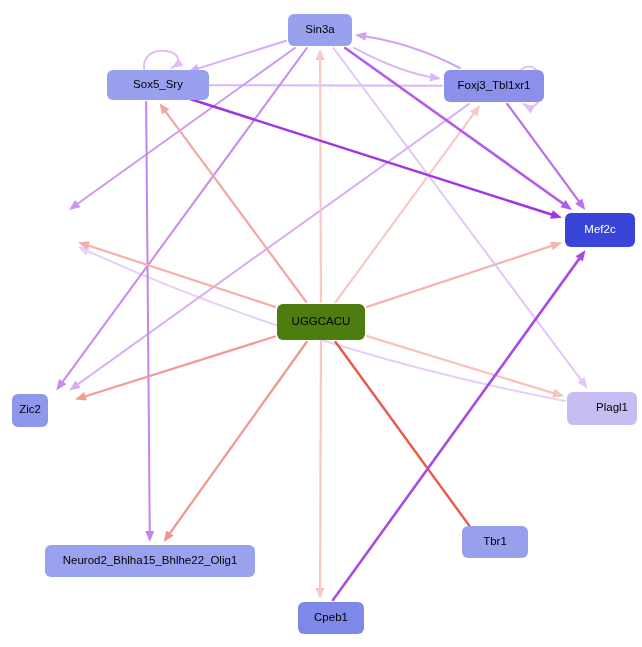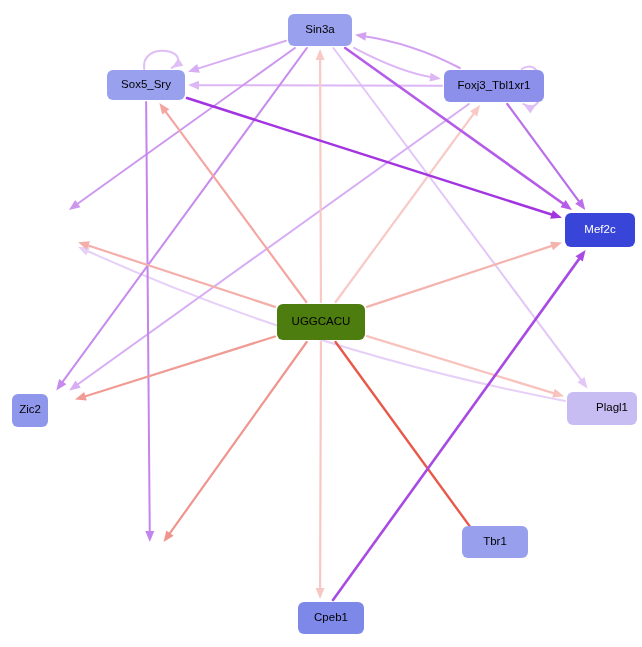--- a/index.html
+++ b/index.html
@@ -83,21 +83,22 @@
       <polygon points="585.2777777777778,210 575.1327700876179,203.80897270506776 582.3808020426604,198.47361584927253" fill="#bb6fe9"></polygon>
       <path d="M 332.9896907216495 600 Q 460 424 582.0558985887527 254.8653976698712" stroke="#a84be3" stroke-width="2.6" fill="none" stroke-linecap="round"></path>
       <polygon points="585.5670103092783,250 582.7790204073848,261.5532295184914 575.480923902578,256.28656193770297" fill="#a84be3"></polygon>
       <path d="M 345.2 48 Q 460 130 567.1175991727596 206.51257083768542" stroke="#b45ce8" stroke-width="2.6" fill="none" stroke-linecap="round"></path>
       <polygon points="572,210 560.43335994499,207.26818048952026 565.6645036884619,199.94457924865964" fill="#b45ce8"></polygon>
       <path d="M 187 98.09471365638767 Q 373 157.5 556.284432783712 216.0379796335644" stroke="#a235e0" stroke-width="2.6" fill="none" stroke-linecap="round"></path>
       <polygon points="562,217.863436123348 550.1523677361341,218.80344130429407 552.8905524708097,210.23009047986196" fill="#a235e0"></polygon>
     </svg>
 
   <div class="node" style="left: 288px; top: 14px; width: 64px; height: 32px; background: rgb(153, 161, 239); color: rgb(0, 0, 0);">Sin3a</div>
-  <div class="node" style="left: 107px; top: 70px; width: 78px; height: 30px; background: rgb(153, 161, 239); color: rgb(0, 0, 0);">Sox5_Sry</div>
+  <div class="node" style="left: 107px; top: 70px; width: 102px; height: 30px; background: rgb(153, 161, 239); color: rgb(0, 0, 0);">Sox5_Sry</div>
   <div class="node" style="left: 444px; top: 70px; width: 100px; height: 32px; background: rgb(140, 144, 234); color: rgb(0, 0, 0);">Foxj3_Tbl1xr1</div>
   <div class="node" style="left: 565px; top: 213px; width: 70px; height: 34px; background: rgb(56, 69, 216); color: rgb(255, 255, 255);">Mef2c</div>
   <div class="node" style="left: 277px; top: 304px; width: 88px; height: 36px; background: #4d7c0f; color: rgb(0, 0, 0);">UGGCACU</div>
   <div class="node" style="left: 12px; top: 393.5px; width: 36px; height: 33px; background: rgb(143, 151, 237); color: rgb(0, 0, 0);">Zic2</div>
   <div class="node" style="left: 567px; top: 391.5px; width: 70px; height: 33px; background: rgb(199, 189, 243); color: rgb(0, 0, 0); padding-left: 20px;">Plagl1</div>
+  <div class="node" style="left: 45px; top: 545px; width: 210px; height: 32px; background: rgb(154, 162, 239); color: rgb(0, 0, 0);">Neurod2_Bhlha15_Bhlhe22_Olig1</div>
   <div class="node" style="left: 298px; top: 602px; width: 66px; height: 32px; background: rgb(126, 136, 233); color: rgb(0, 0, 0);">Cpeb1</div>
   <div class="node" style="left: 462px; top: 526px; width: 66px; height: 32px; background: rgb(152, 160, 238); color: rgb(0, 0, 0);">Tbr1</div>
 </div>
 
 </body></html>

